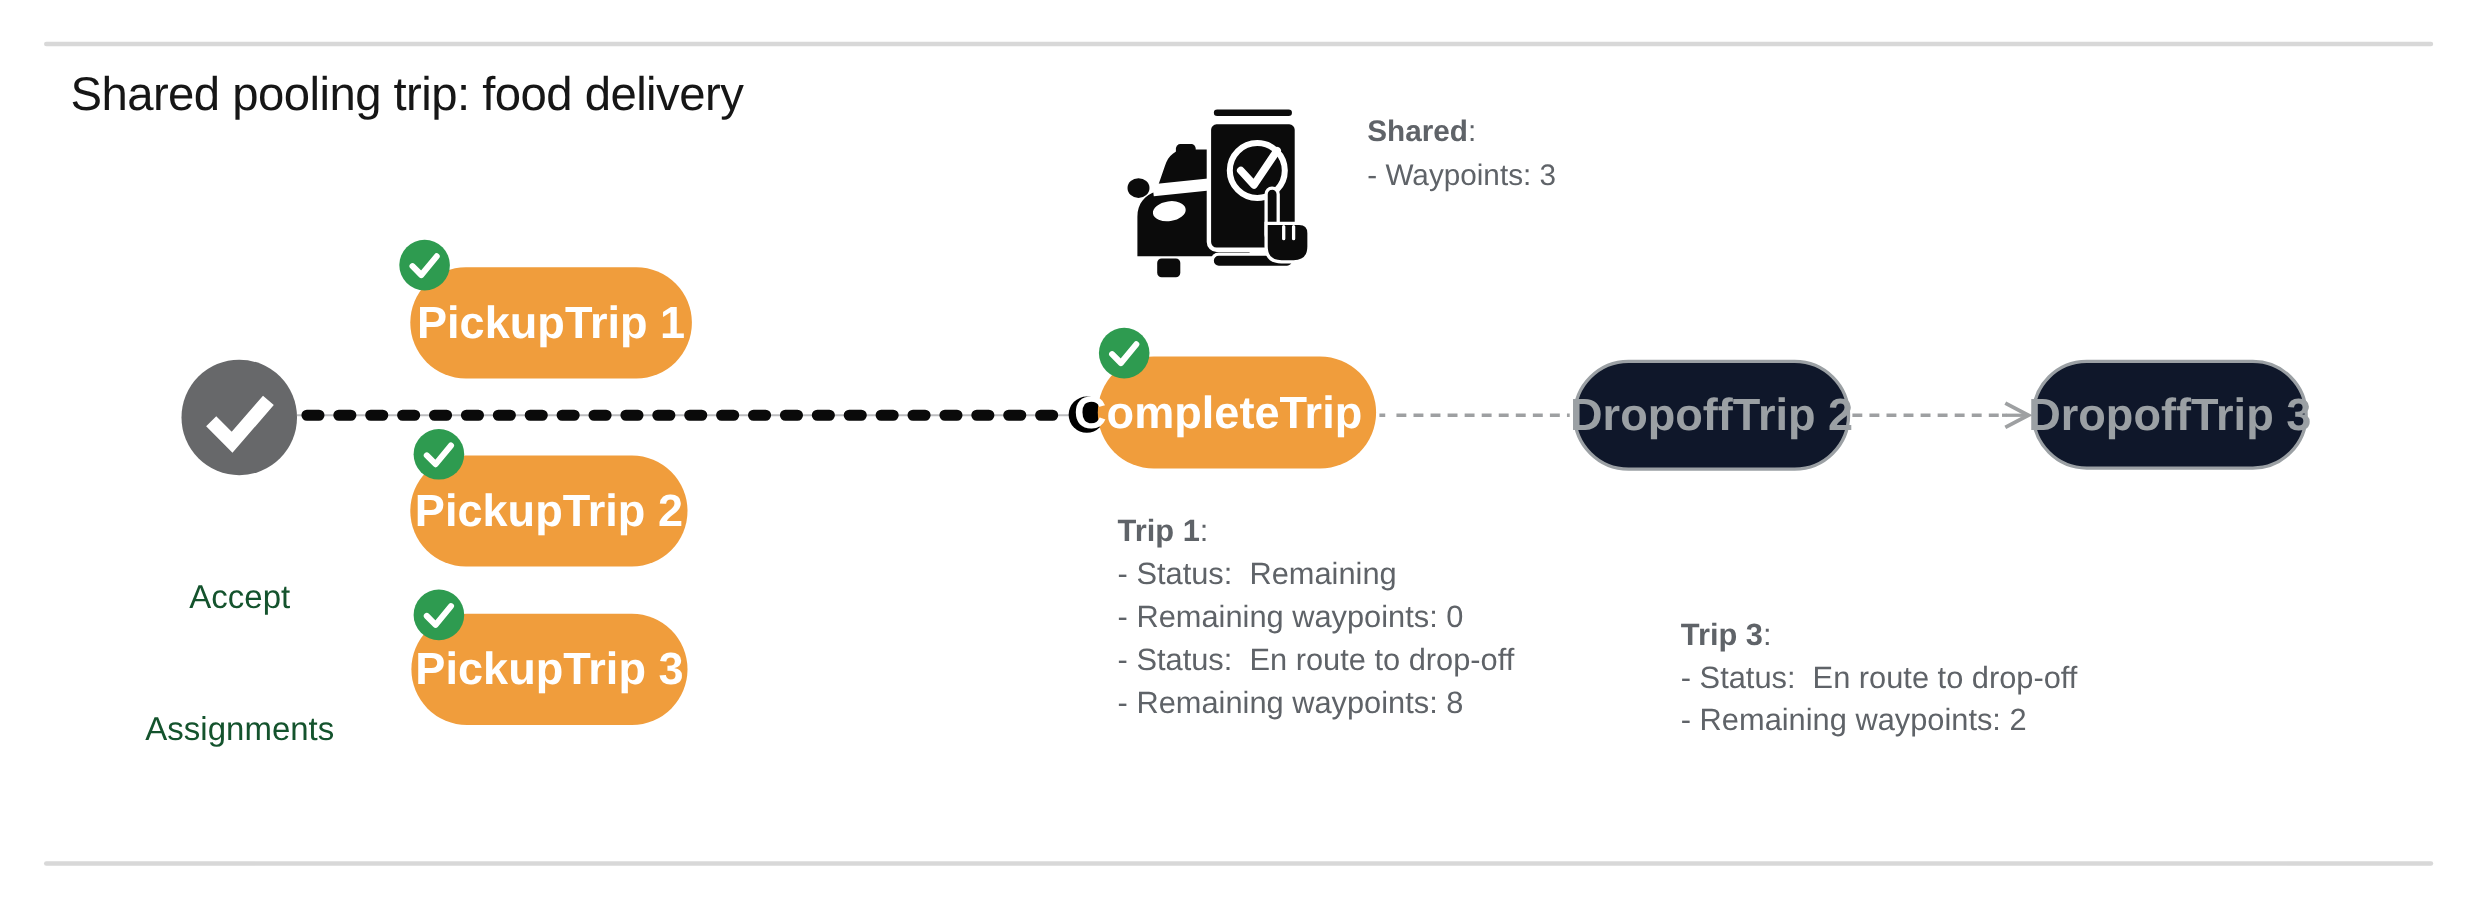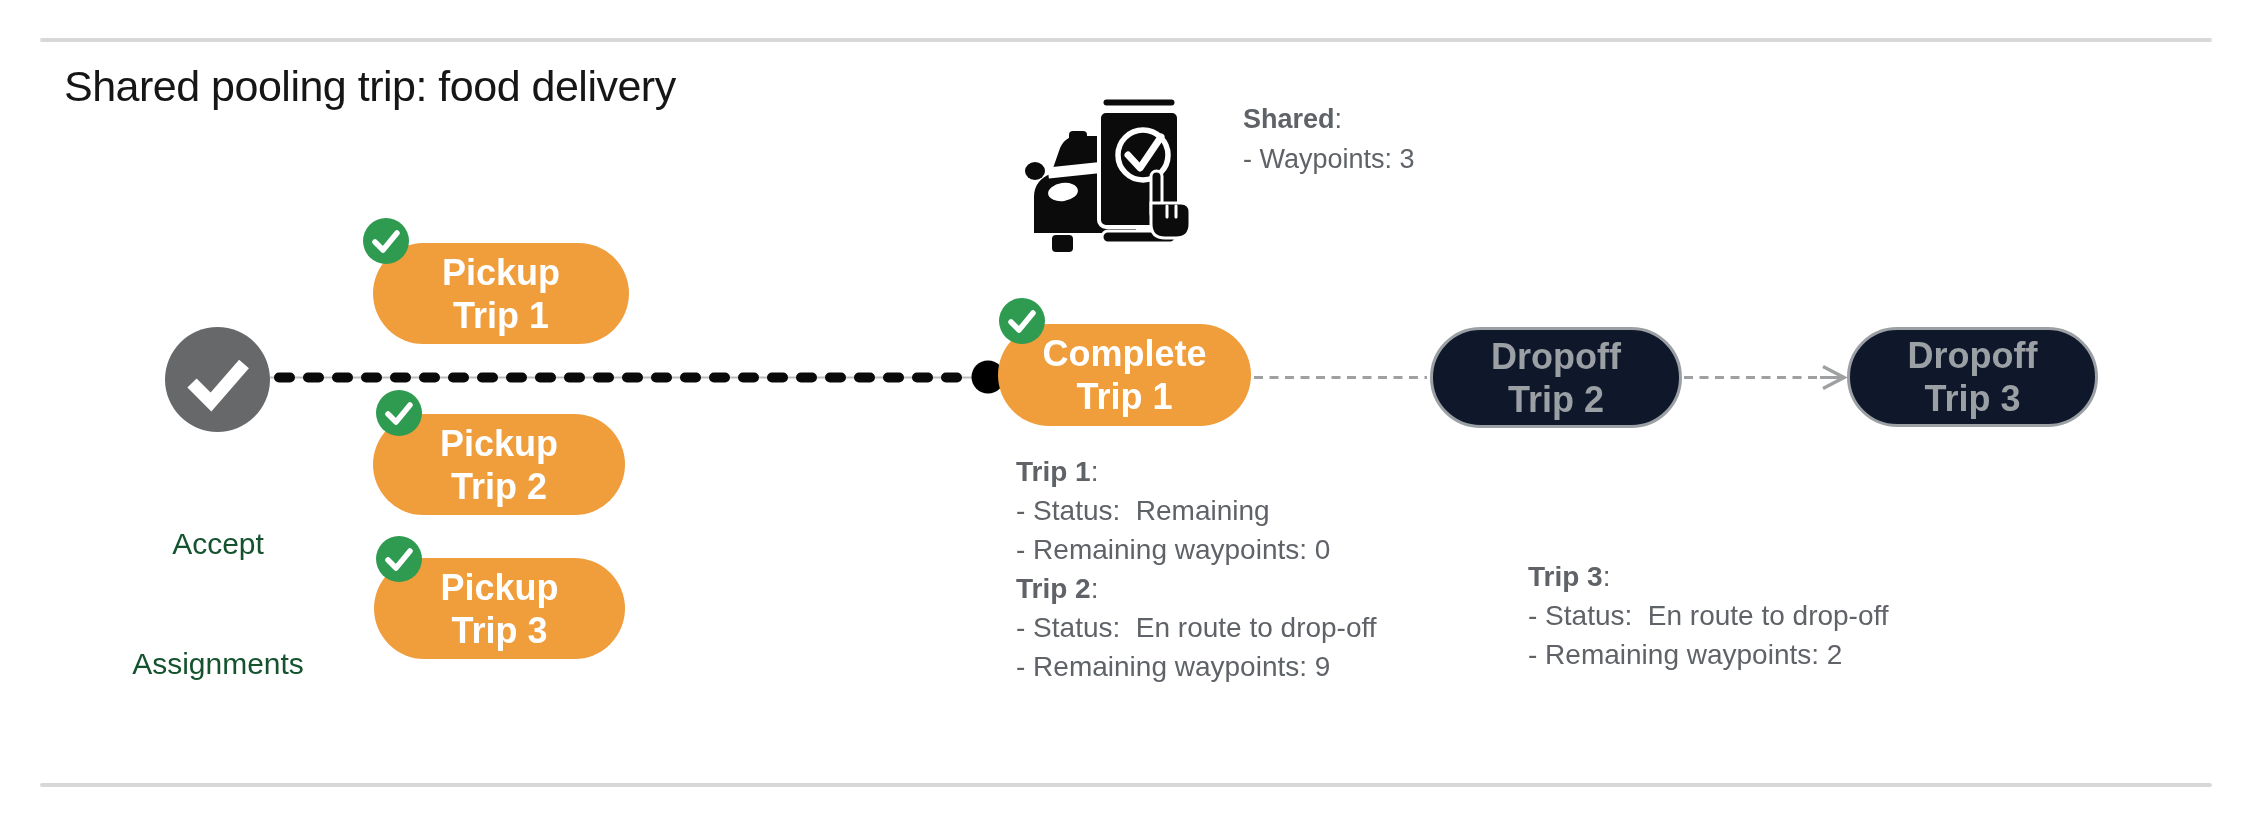--- a/index.html
+++ b/index.html
@@ -19,22 +19,22 @@
   .vehicle-text .b{font-weight:700;}
   .node-circle{
     position:absolute;left:165px;top:327px;width:105px;height:105px;border-radius:50%;
     background:#67686A;display:flex;align-items:center;justify-content:center;
   }
   .start-label{
     position:absolute;left:92px;top:444px;width:252px;text-align:center;
     color:#14532d;font-size:30px;line-height:40px;white-space:pre;
   }
   .pill{
-    position:absolute;border-radius:52px;display:flex;flex-direction:column;
-    align-items:center;justify-content:center;font-size:36px;font-weight:700;line-height:43px;
+    position:absolute;border-radius:52px;display:flex;flex-direction:row;
+    align-items:center;justify-content:center;font-size:41px;font-weight:700;line-height:43px;
     text-align:center;box-sizing:border-box;white-space:pre;
   }
   .pill.orange{background:#F09D3C;color:#ffffff;}
   .pill.ghost{background:#0f172a;border:3px solid #9BA0A4;color:#9BA0A4;}
   .badge{
     position:absolute;width:46px;height:46px;border-radius:50%;background:#2E9B50;
     display:flex;align-items:center;justify-content:center;
   }
   .connectors{position:absolute;left:0;top:0;width:2245px;height:825px;pointer-events:none;}
   .status-block{position:absolute;color:#5F6368;font-size:28px;line-height:39px;}
@@ -140,27 +140,26 @@
     <svg width="46" height="46" viewBox="0 0 46 46">
         <polyline points="12,24 20,32 34,15" fill="none" stroke="#ffffff" stroke-width="5.5" stroke-linecap="round" stroke-linejoin="round"></polyline>
       </svg>
   </div>
   <div class="badge" style="left:999px;top:298px;">
     <svg width="46" height="46" viewBox="0 0 46 46">
         <polyline points="12,24 20,32 34,15" fill="none" stroke="#ffffff" stroke-width="5.5" stroke-linecap="round" stroke-linejoin="round"></polyline>
       </svg>
   </div>
 
-  <div class="status-block" style="left:1016px;top:452px;">
+  <div class="status-block" style="left:1016px;top:463px;">
     <div class="s-line"><span class="s-title">Trip 1</span><span>:</span></div>
     <div class="s-line">- Status:  Remaining</div>
     <div class="s-line">- Remaining waypoints: 0</div>
-    <div class="s-line"><span class="s-title">Trip 2</span><span>:</span></div>
     <div class="s-line">- Status:  En route to drop-off</div>
-    <div class="s-line">- Remaining waypoints: 9</div>
+    <div class="s-line">- Remaining waypoints: 8</div>
   </div>
 
   <div class="status-block" style="left:1528px;top:557px;">
     <div class="s-line"><span class="s-title">Trip 3</span><span>:</span></div>
     <div class="s-line">- Status:  En route to drop-off</div>
     <div class="s-line">- Remaining waypoints: 2</div>
   </div>
 
 </div>
 

